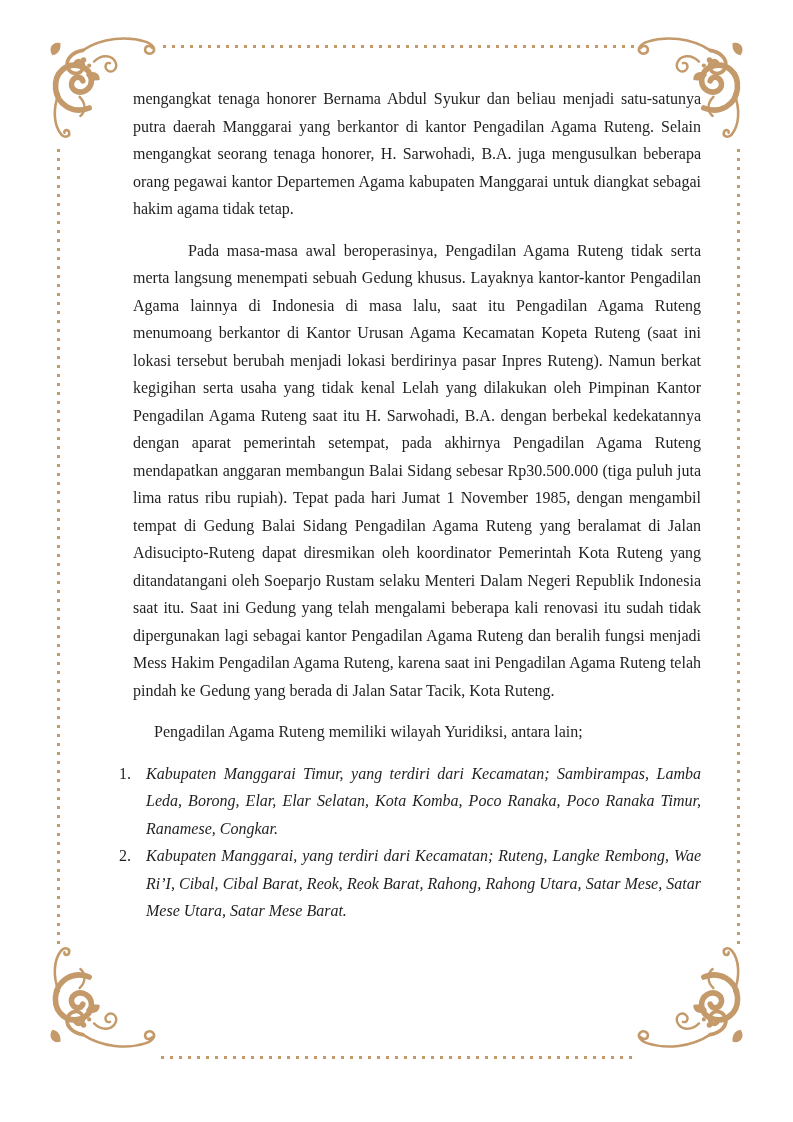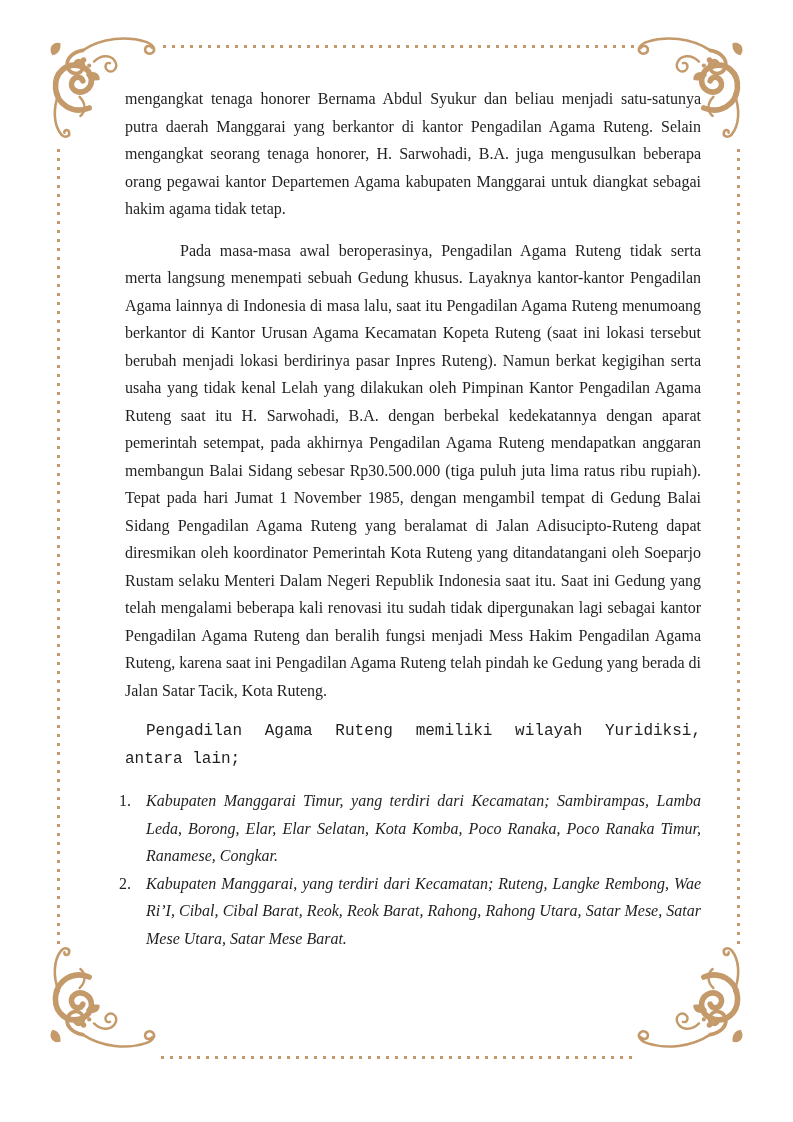--- a/index.html
+++ b/index.html
@@ -51,23 +51,23 @@
   
   .content {
     position: absolute;
     left: 125px;
     top: 85px;
     width: 576px;
     font-size: 16px;
     line-height: 27.5px;
     text-align: justify;
   }
-  p.para { margin: 0 0 14px 0; }
+  p.para { margin: 0 0 14px 8px; }
   p.indent-tab { text-indent: 55px; }
-  p.indent-sm  { text-indent: 21px; font-family: Liberation Mono, monospace; }
+  p.indent-sm  { text-indent: 21px; }
 
   .list { margin-left: -6px; }
   .list-item { display: flex; margin: 0; }
   .list-item .num {
     flex: none;
     width: 27px;
     text-align: left;
   }
   .list-item .li-text {
     flex: 1;

